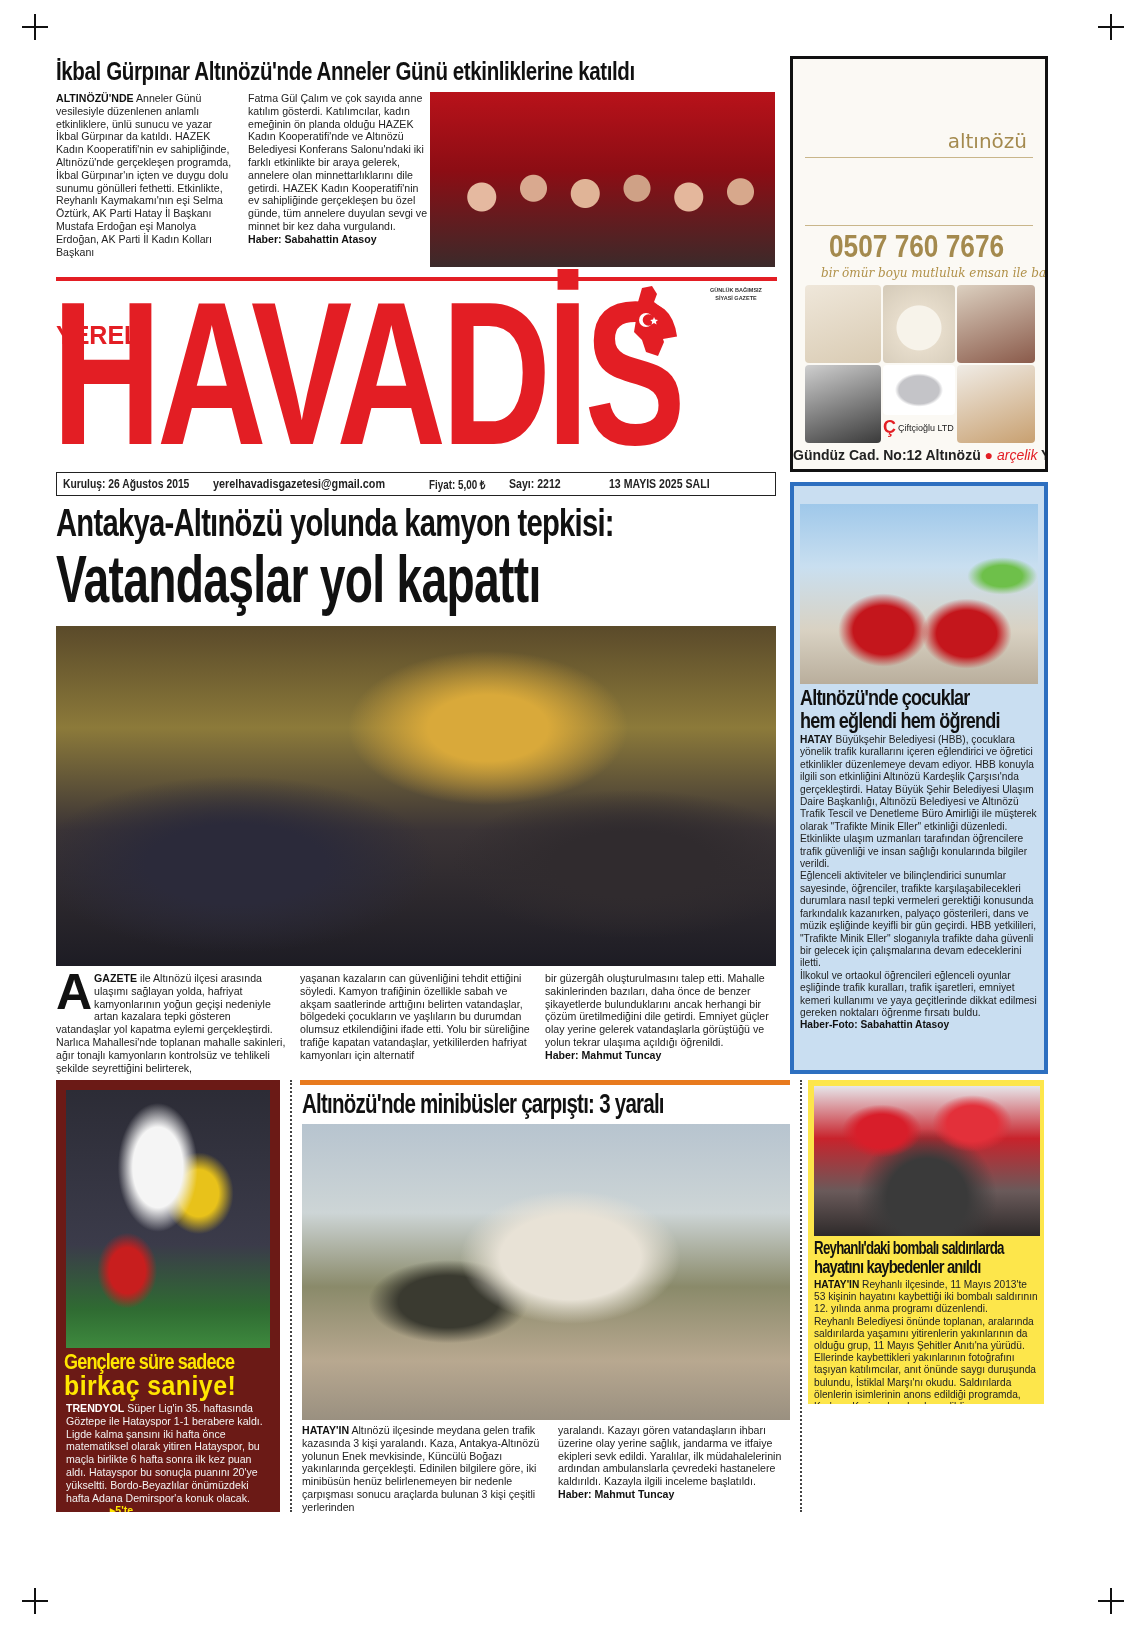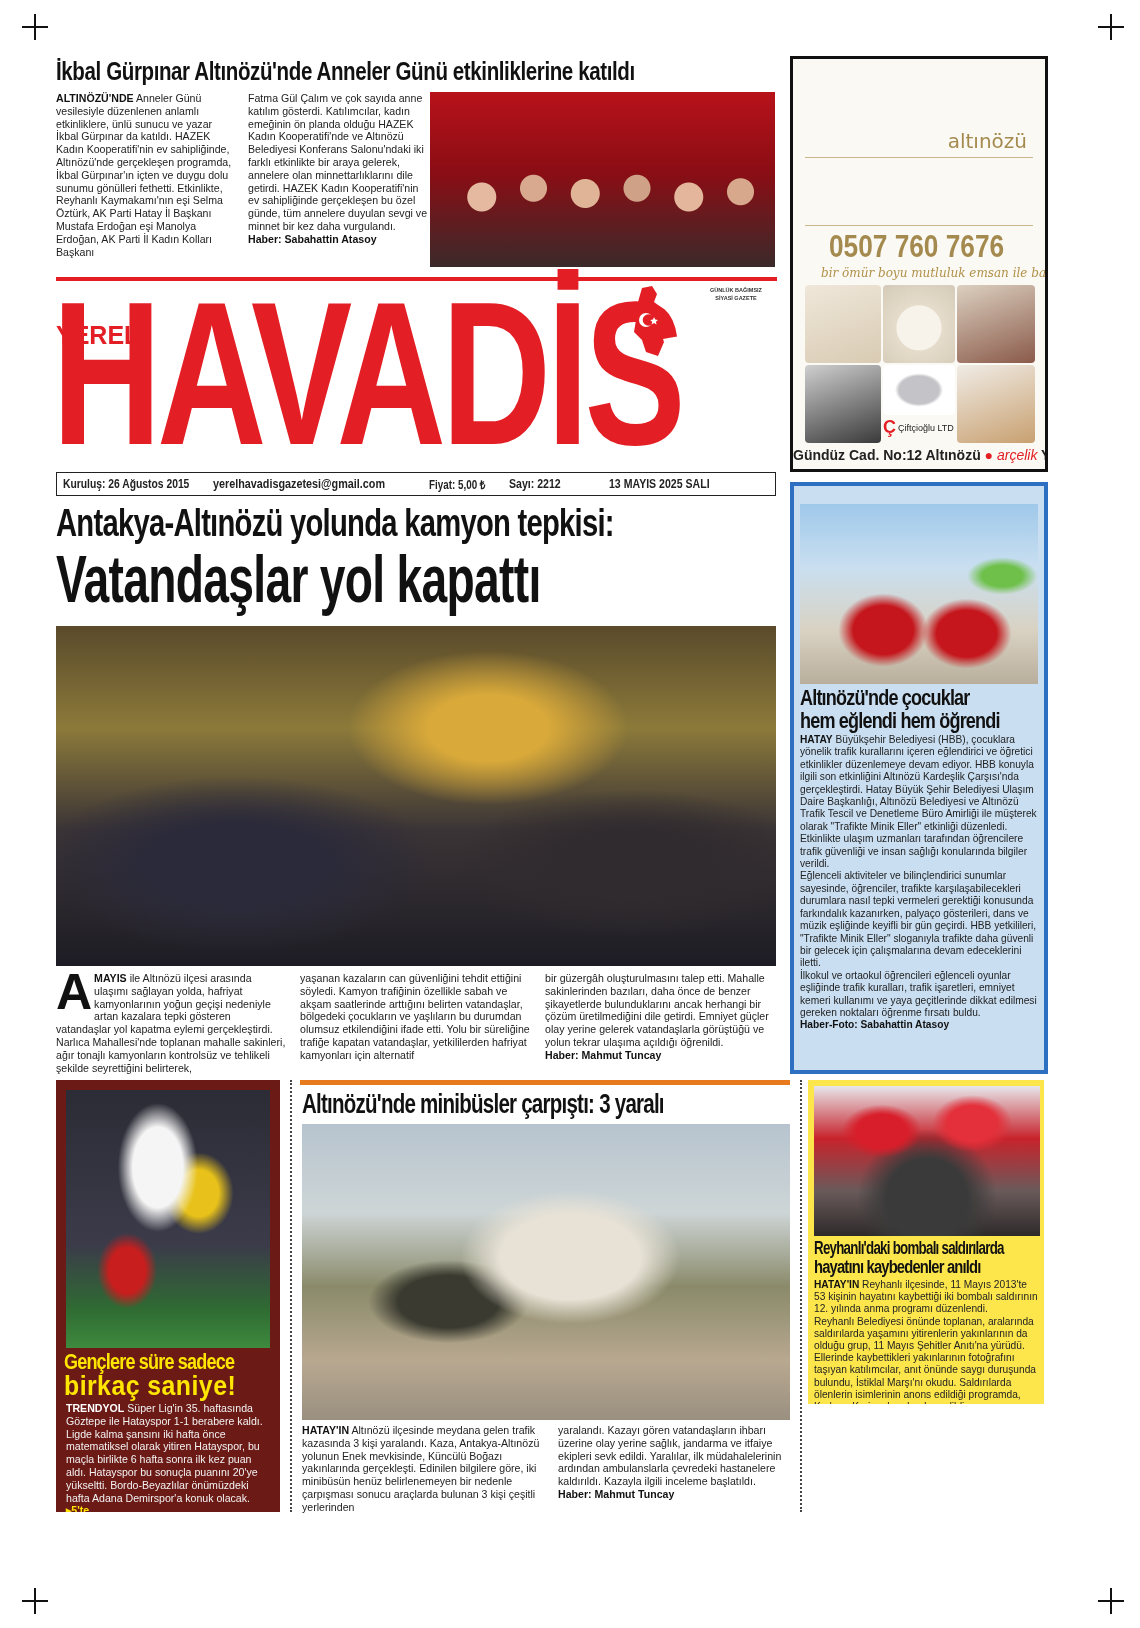--- a/index.html
+++ b/index.html
@@ -117,21 +117,21 @@
     <span>Yanı</span>
   </div>
 </div>
 
 <div class="cond" style="position:absolute;left:56px;top:502px;font-size:38px;line-height:42px;color:#111;transform:scaleX(0.77);">Antakya-Altınözü yolunda kamyon tepkisi:</div>
 <div class="cond" style="position:absolute;left:56px;top:544px;font-size:66px;line-height:70px;color:#111;transform:scaleX(0.7);">Vatandaşlar yol kapattı</div>
 <div class="photo ph-night" style="left:56px;top:626px;width:720px;height:340px;"></div>
 
 <div class="body-text" style="position:absolute;left:56px;top:972px;width:232px;">
   <span style="float:left;font-size:50px;line-height:40px;font-weight:900;margin:0 2px 0 0;color:#111;">A</span>
-  <b>MAYIS</b>
+  <b>GAZETE</b>
   <span>ile Altınözü ilçesi arasında ulaşımı sağlayan yolda, hafriyat kamyonlarının yoğun geçişi nedeniyle artan kazalara tepki gösteren vatandaşlar yol kapatma eylemi gerçekleştirdi. Narlıca Mahallesi'nde toplanan mahalle sakinleri, ağır tonajlı kamyonların kontrolsüz ve tehlikeli şekilde seyrettiğini belirterek,</span>
 </div>
 <div class="body-text" style="position:absolute;left:300px;top:972px;width:232px;">
   <span>yaşanan kazaların can güvenliğini tehdit ettiğini söyledi. Kamyon trafiğinin özellikle sabah ve akşam saatlerinde arttığını belirten vatandaşlar, bölgedeki çocukların ve yaşlıların bu durumdan olumsuz etkilendiğini ifade etti. Yolu bir süreliğine trafiğe kapatan vatandaşlar, yetkililerden hafriyat kamyonları için alternatif</span>
 </div>
 <div class="body-text" style="position:absolute;left:545px;top:972px;width:232px;">
   <span>bir güzergâh oluşturulmasını talep etti. Mahalle sakinlerinden bazıları, daha önce de benzer şikayetlerde bulunduklarını ancak herhangi bir çözüm üretilmediğini dile getirdi. Emniyet güçler olay yerine gelerek vatandaşlarla görüştüğü ve yolun tekrar ulaşıma açıldığı öğrenildi.</span>
   <div class="byline">Haber: Mahmut Tuncay</div>
 </div>
 
@@ -148,21 +148,21 @@
   </div>
 </div>
 
 <div class="abs" style="left:56px;top:1080px;width:224px;height:432px;background:#6b1a16;overflow:hidden;">
   <div class="photo ph-soccer" style="left:10px;top:10px;width:204px;height:258px;"></div>
   <div class="cond" style="position:absolute;left:8px;top:270px;font-size:22px;line-height:24px;color:#ffe600;transform:scaleX(0.82);">Gençlere süre sadece</div>
   <div class="cond" style="position:absolute;left:8px;top:292px;font-size:27px;line-height:28px;color:#ffe600;font-weight:900;transform:scaleX(0.92);letter-spacing:0.5px;">birkaç saniye!</div>
   <div class="body-text" style="position:absolute;left:10px;top:322px;width:206px;color:#f2f2f2;">
     <b style="color:#fff;">TRENDYOL</b>
     <span>Süper Lig'in 35. haftasında Göztepe ile Hatayspor 1-1 berabere kaldı. Ligde kalma şansını iki hafta önce matematiksel olarak yitiren Hatayspor, bu maçla birlikte 6 hafta sonra ilk kez puan aldı. Hatayspor bu sonuçla puanını 20'ye yükseltti. Bordo-Beyazlılar önümüzdeki hafta Adana Demirspor'a konuk olacak.</span>
-    <span style="color:#ffe600;font-weight:700;">▸<span>5'te</span></span>
+    <span style="color:#ffe600;font-weight:700;margin-left:44px;">▸<span>5'te</span></span>
   </div>
 </div>
 
 <div class="abs" style="left:290px;top:1080px;width:0;height:432px;border-left:2px dotted #444;"></div>
 <div class="abs" style="left:300px;top:1080px;width:490px;height:5px;background:#e87a1e;"></div>
 <div class="cond" style="position:absolute;left:302px;top:1089px;font-size:27px;line-height:30px;color:#111;transform:scaleX(0.76);">Altınözü'nde minibüsler çarpıştı: 3 yaralı</div>
 <div class="photo ph-crash" style="left:302px;top:1124px;width:488px;height:296px;"></div>
 <div class="body-text" style="position:absolute;left:302px;top:1424px;width:238px;">
   <b>HATAY'IN</b>
   <span>Altınözü ilçesinde meydana gelen trafik kazasında 3 kişi yaralandı. Kaza, Antakya-Altınözü yolunun Enek mevkisinde, Küncülü Boğazı yakınlarında gerçekleşti. Edinilen bilgilere göre, iki minibüsün henüz belirlenemeyen bir nedenle çarpışması sonucu araçlarda bulunan 3 kişi çeşitli yerlerinden</span>

